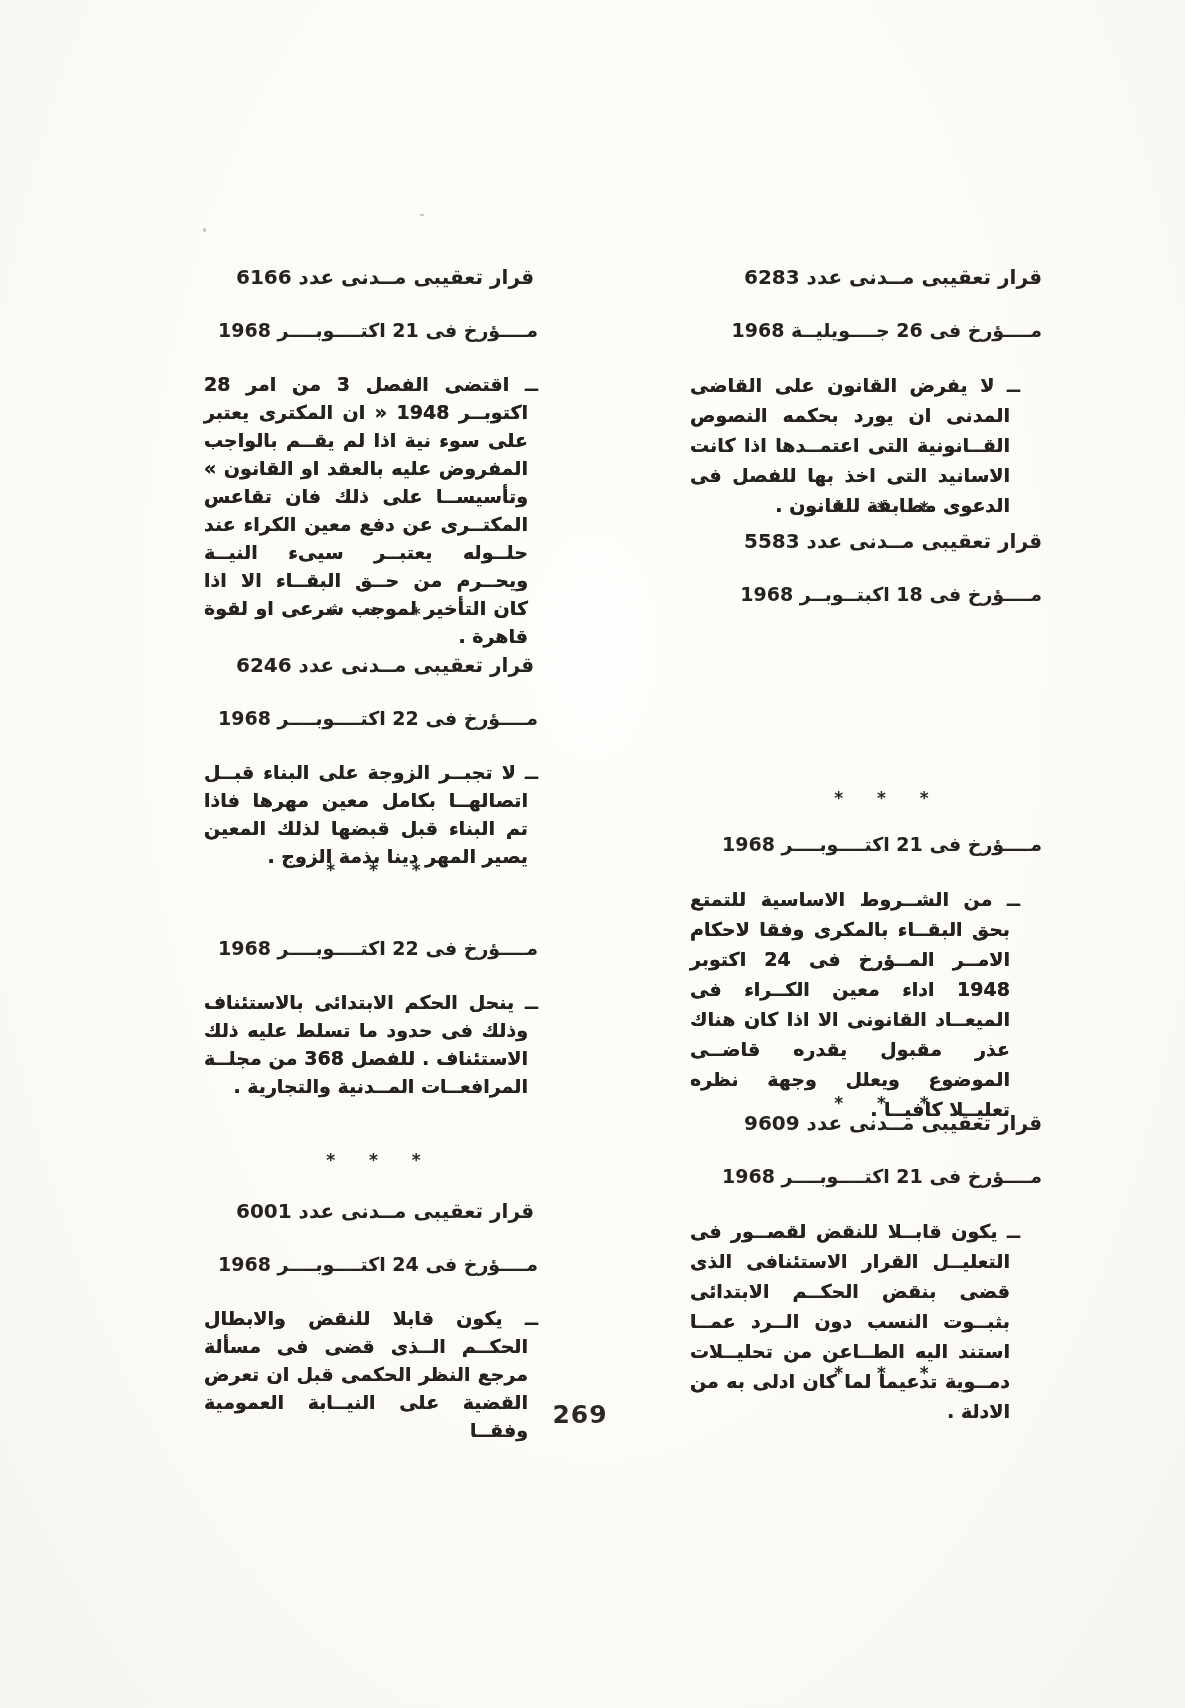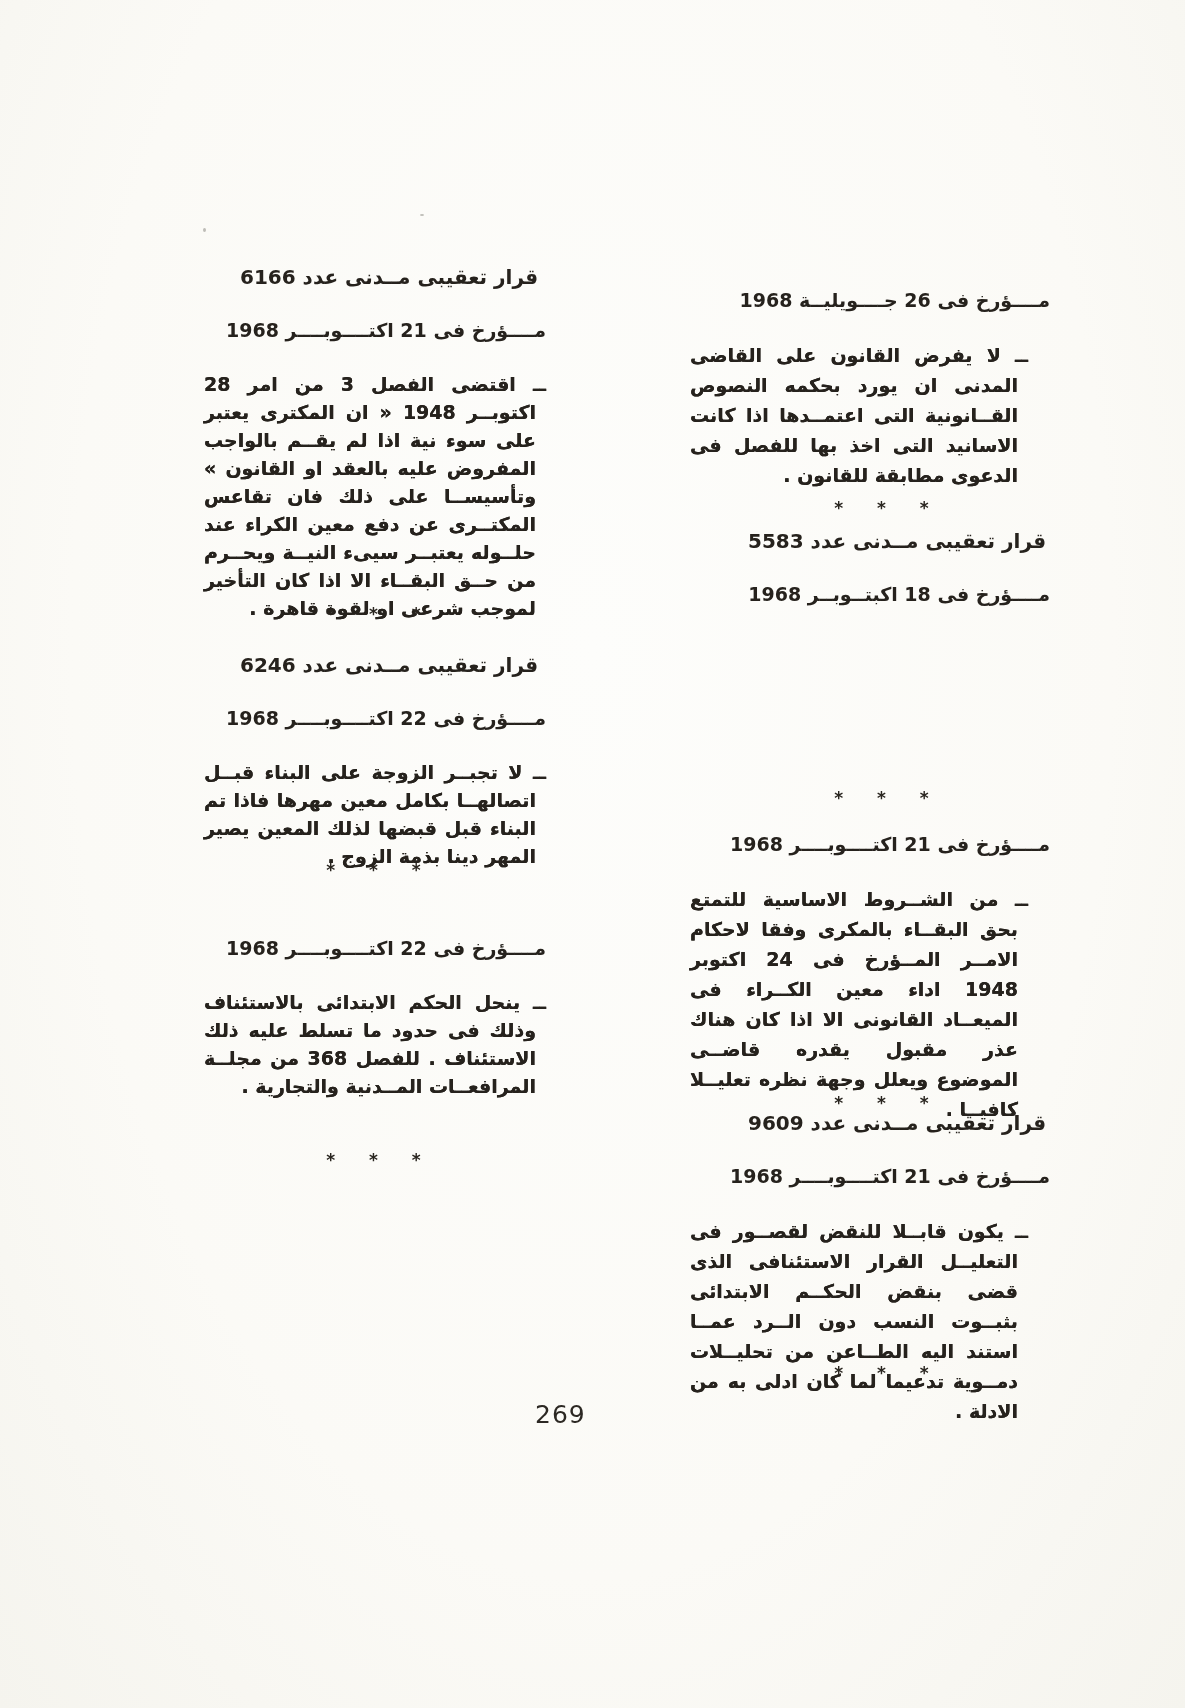--- a/index.html
+++ b/index.html
@@ -22,21 +22,21 @@
     position: absolute;
     top: 0;
     height: 100%;
   }
   .col-right { left: 652px; width: 384px; }
   .col-left  { left: 166px; width: 388px; }
 
   .entry {
     position: absolute;
     left: 0;
-    right: 8px;
+    right: 16px;
     margin-left: 38px;
   }
   .title {
     margin: 0;
     font-size: 20px;
     font-weight: bold;
     line-height: 30px;
     text-align: center;
     white-space: nowrap;
     letter-spacing: 0.5px;
@@ -78,23 +78,23 @@
     color: #2a2620;
   }
   .col-right .stars { transform: translateX(38px); }
   .col-left  .stars { transform: translateX(14px); }
 
   .page-number {
     position: absolute;
     top: 1400px;
     left: 535px;
     width: 90px;
-    text-align: left;
+    text-align: center;
     font-size: 25px;
-    font-weight: normal;
+    font-weight: bold;
     direction: ltr;
     color: #2c2823;
     letter-spacing: 1px;
   }
   .speck {
     position: absolute;
     background: #8d8a83;
     border-radius: 50%;
     opacity: 0.55;
   }
@@ -105,20 +105,21 @@
 <body>
 
 <div class="page">
 
   <div class="speck speck-a"></div>
   <div class="speck speck-b"></div>
 
   <div class="col col-right">
 
     <section class="entry" style="top:262px">
+      <h2 class="title">قرار تعقيبى مــدنى عدد 6283</h2>
       <div class="date">مــــؤرخ فى 26 جــــويليــة 1968</div>
       <p class="summary">ــ لا يفرض القانون على القاضى المدنى ان يورد بحكمه النصوص القــانونية التى اعتمــدها اذا كانت الاسانيد التى اخذ بها للفصل فى الدعوى مطابقة للقانون .</p>
     </section>
     <div class="stars" style="top:498px">* * *</div>
 
     <section class="entry" style="top:526px">
       <h2 class="title">قرار تعقيبى مــدنى عدد 5583</h2>
       <div class="date">مــــؤرخ فى 18 اكبتــوبــر 1968</div>
     </section>
     <div class="stars" style="top:788px">* * *</div>
@@ -153,18 +154,23 @@
       <p class="summary">ــ لا تجبــر الزوجة على البناء قبــل اتصالهــا بكامل معين مهرها فاذا تم البناء قبل قبضها لذلك المعين يصير المهر دينا بذمة الزوج .</p>
     </section>
     <div class="stars" style="top:860px">* * *</div>
 
     <section class="entry" style="top:910px">
       <div class="date">مــــؤرخ فى 22 اكتــــوبــــر 1968</div>
       <p class="summary">ــ ينحل الحكم الابتدائى بالاستئناف وذلك فى حدود ما تسلط عليه ذلك الاستئناف . للفصل 368 من مجلــة المرافعــات المــدنية والتجارية .</p>
     </section>
     <div class="stars" style="top:1150px">* * *</div>
 
+    <section class="entry" style="top:1196px">
+      <h2 class="title">قرار تعقيبى مــدنى عدد 6001</h2>
+      <div class="date">مــــؤرخ فى 24 اكتــــوبــــر 1968</div>
+      <p class="summary">ــ يكون قابلا للنقض والابطال الحكــم الــذى قضى فى مسألة مرجع النظر الحكمى قبل ان تعرض القضية على النيــابة العمومية وفقــا</p>
+    </section>
 
   </div>
 
   <div class="page-number">269</div>
 
 </div>
 
 </body></html>

